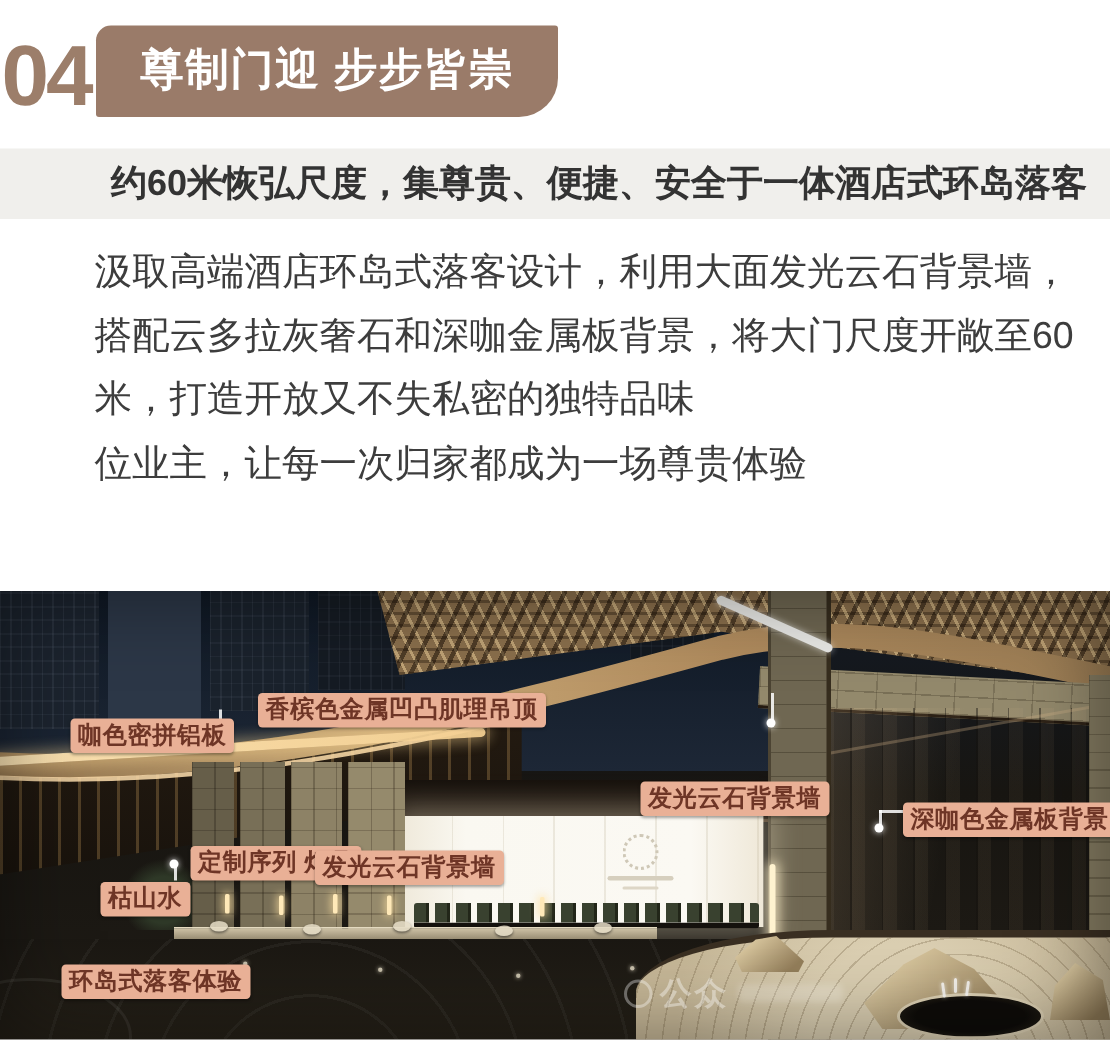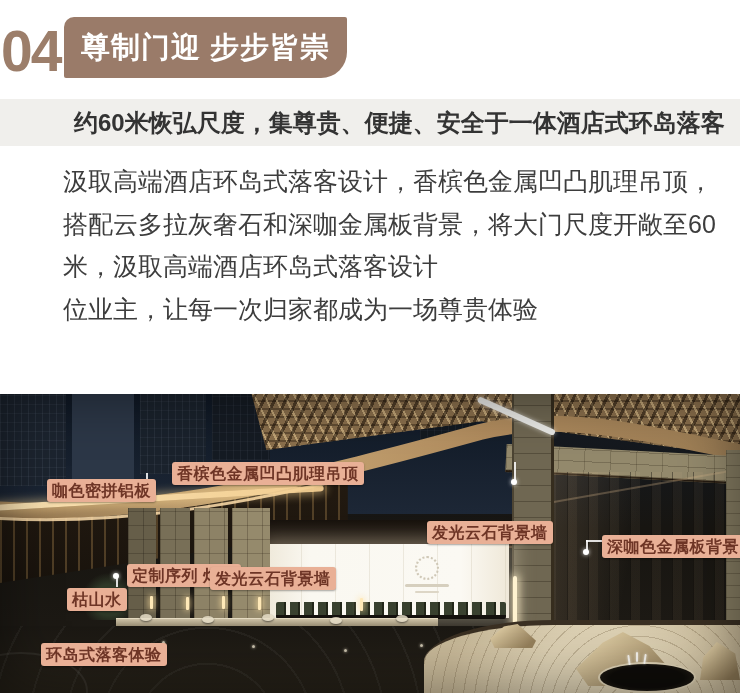--- a/index.html
+++ b/index.html
@@ -3,21 +3,21 @@
 <meta charset="utf-8">
 <style>
   html,body{margin:0;padding:0;}
   body{width:740px;height:693px;overflow:hidden;background:#fff;
        font-family:"Liberation Sans","DejaVu Sans",sans-serif;}
   .page{position:relative;width:740px;height:693px;background:#fff;}
 
   
   .hnum{position:absolute;left:1px;top:18px;font-size:57px;font-weight:bold;
         color:#9c7e6a;letter-spacing:-2px;}
-  .banner{position:absolute;left:64px;top:17px;width:283px;height:61px;
+  .banner{position:absolute;left:64px;top:17px;width:308px;height:61px;
           background:#9a7b69;border-radius:10px 2px 26px 2px;
           color:#fff;font-size:29px;font-weight:bold;letter-spacing:1px;
           text-align:center;line-height:61px;}
 
   
   .subband{position:absolute;left:0;top:99px;width:740px;height:47px;background:#f0efec;}
   .subtitle{position:absolute;left:74px;top:0;height:47px;line-height:47px;
             font-size:24px;font-weight:600;color:#333;}
 
   
@@ -184,23 +184,23 @@
 <div class="page">
 
   <div class="hnum">04</div>
   <div class="banner">尊制门迎 步步皆崇</div>
 
   <div class="subband">
     <div class="subtitle">约60米恢弘尺度，集尊贵、便捷、安全于一体酒店式环岛落客</div>
   </div>
 
   <div class="copy">
-    <div>汲取高端酒店环岛式落客设计，香槟色金属凹凸肌理吊顶，</div>
+    <div>汲取高端酒店环岛式落客设计，利用大面发光云石背景墙，</div>
     <div>搭配云多拉灰奢石和深咖金属板背景，将大门尺度开敞至60</div>
-    <div>米，汲取高端酒店环岛式落客设计</div>
+    <div>米，打造开放又不失私密的独特品味</div>
     <div>位业主，让每一次归家都成为一场尊贵体验</div>
   </div>
 
   <div class="photo">
 
     <div class="sky">
       <div class="bld b1"></div>
       <div class="bld b2"></div>
       <div class="bld b3"></div>
       <div class="bld b4"></div>
@@ -307,15 +307,20 @@
     <div class="lbl" style="left:210px;top:173px;">发光云石背景墙</div>
 
     <div class="conn" style="left:116px;top:184px;width:1.5px;height:9px;"></div>
     <div class="dot" style="left:113px;top:179px;"></div>
     <div class="lbl" style="left:67px;top:194px;">枯山水</div>
 
     <div class="conn" style="left:147px;top:251px;width:1.5px;height:15px;"></div>
     <div class="dot" style="left:144px;top:263px;"></div>
     <div class="lbl" style="left:41px;top:249px;">环岛式落客体验</div>
 
+    <div class="wmlight">
+      <span class="ring"></span>
+      <span>公众</span>
+      <span class="blurbar"></span>
+    </div>
 
   </div>
 </div>
 
 </body></html>

